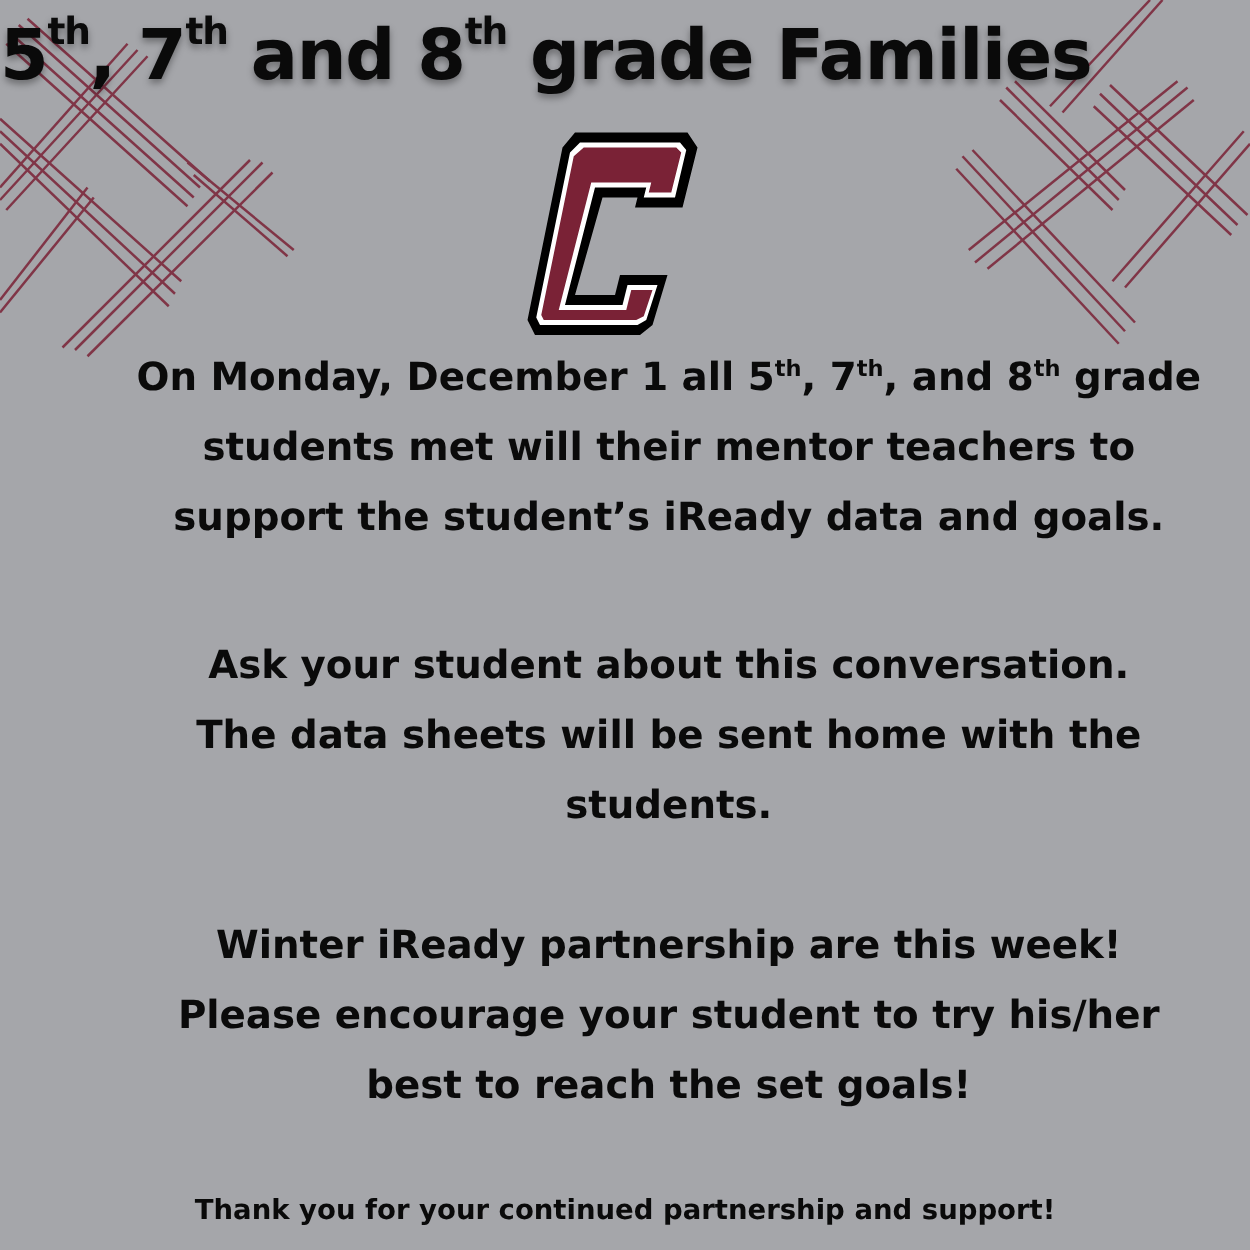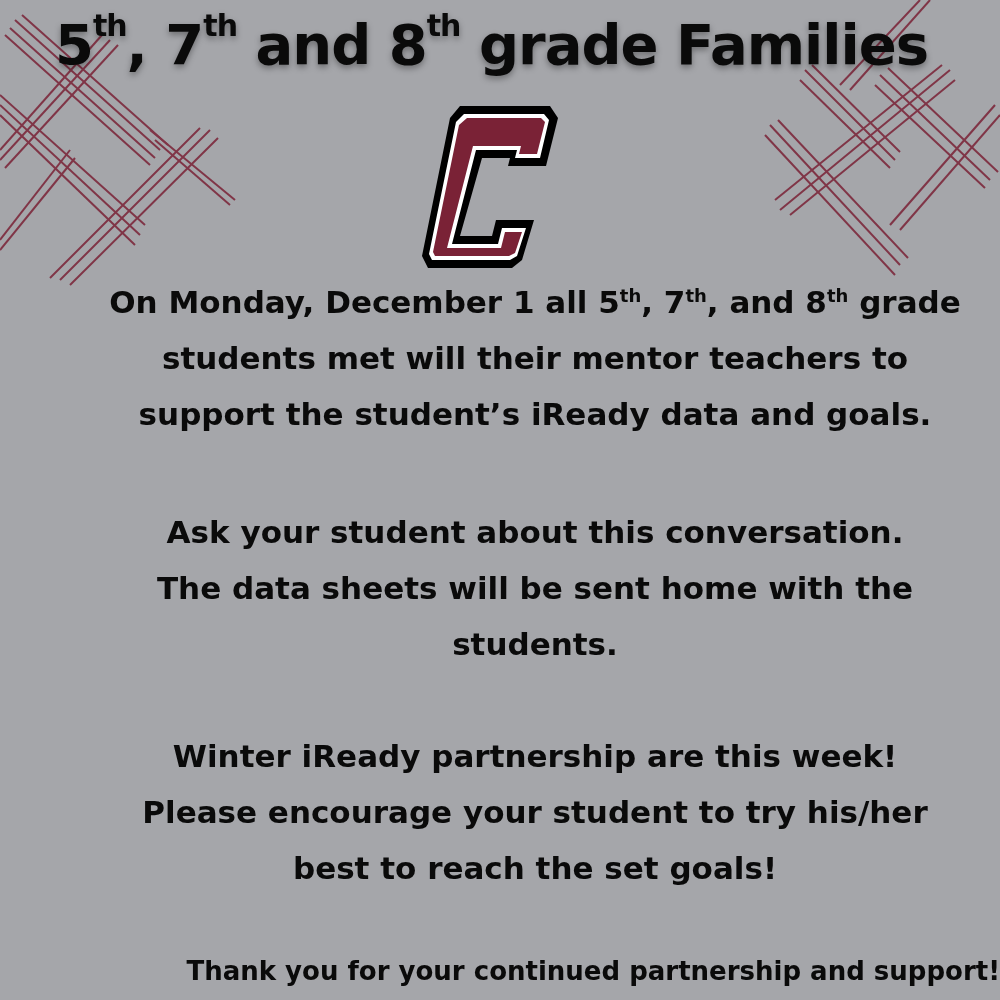--- a/index.html
+++ b/index.html
@@ -1,26 +1,26 @@
 <!DOCTYPE html>
 <html><head>
 <meta charset="utf-8">
 <style>
   html, body { margin:0; padding:0; }
   body { width:1000px; height:1000px; background:#a5a6aa; position:relative; overflow:hidden; font-family:"DejaVu Sans", sans-serif; color:#0a0a0a; }
   .deco { position:absolute; }
-  .title { position:absolute; top:12px; left:0; width:928px; text-align:right; font-weight:bold; font-size:56px; letter-spacing:-1px; text-shadow:0 3px 6px rgba(0,0,0,0.35); }
+  .title { position:absolute; top:12px; left:0; width:928px; text-align:left; font-weight:bold; font-size:56px; letter-spacing:-1px; text-shadow:0 3px 6px rgba(0,0,0,0.35); }
   .title sup { font-size:30px; vertical-align:top; position:relative; top:-4px; }
   .logo { position:absolute; left:420px; top:104px; width:140px; height:166px; }
   .body-text { position:absolute; left:0; width:1000px; text-align:center; font-weight:bold; font-size:31px; line-height:56px;margin-left:35px; }
   .body-text sup { font-size:18px; vertical-align:top; position:relative; top:-6px; }
   .p1 { top:274px; }
   .p2 { top:504px; }
   .p3 { top:728px; }
-  .footer { position:absolute; top:956px; left:0; width:1000px; text-align:right; font-weight:bold; font-size:26px; }
+  .footer { position:absolute; top:956px; left:0; width:1000px; text-align:center; font-weight:bold; font-size:22px; }
 </style>
 </head>
 <body>
 
 <svg class="deco" style="left:0;top:0" width="250" height="290" viewBox="0 0 250 290">
   <g stroke="#7a2236" stroke-width="2" opacity="0.85">
     <line x1="15" y1="20" x2="160" y2="150"></line>
       <line x1="22" y1="15" x2="168" y2="145"></line>
       <line x1="10" y1="28" x2="155" y2="158"></line>
       <line x1="5" y1="35" x2="150" y2="165"></line>

